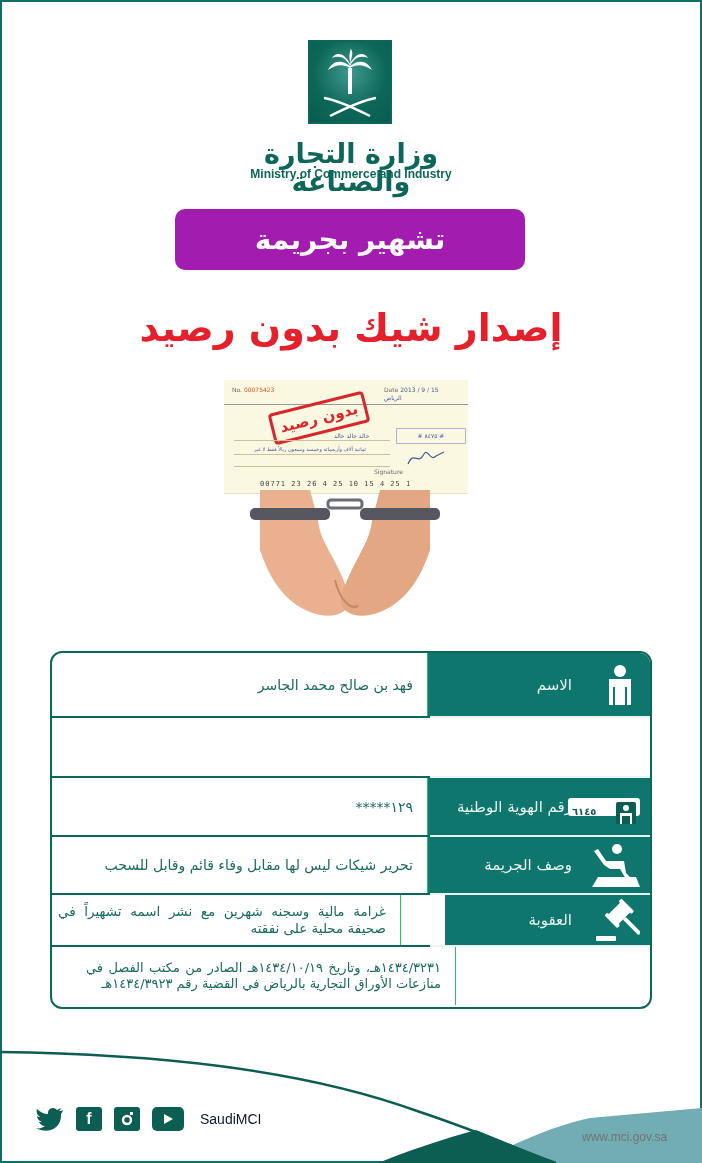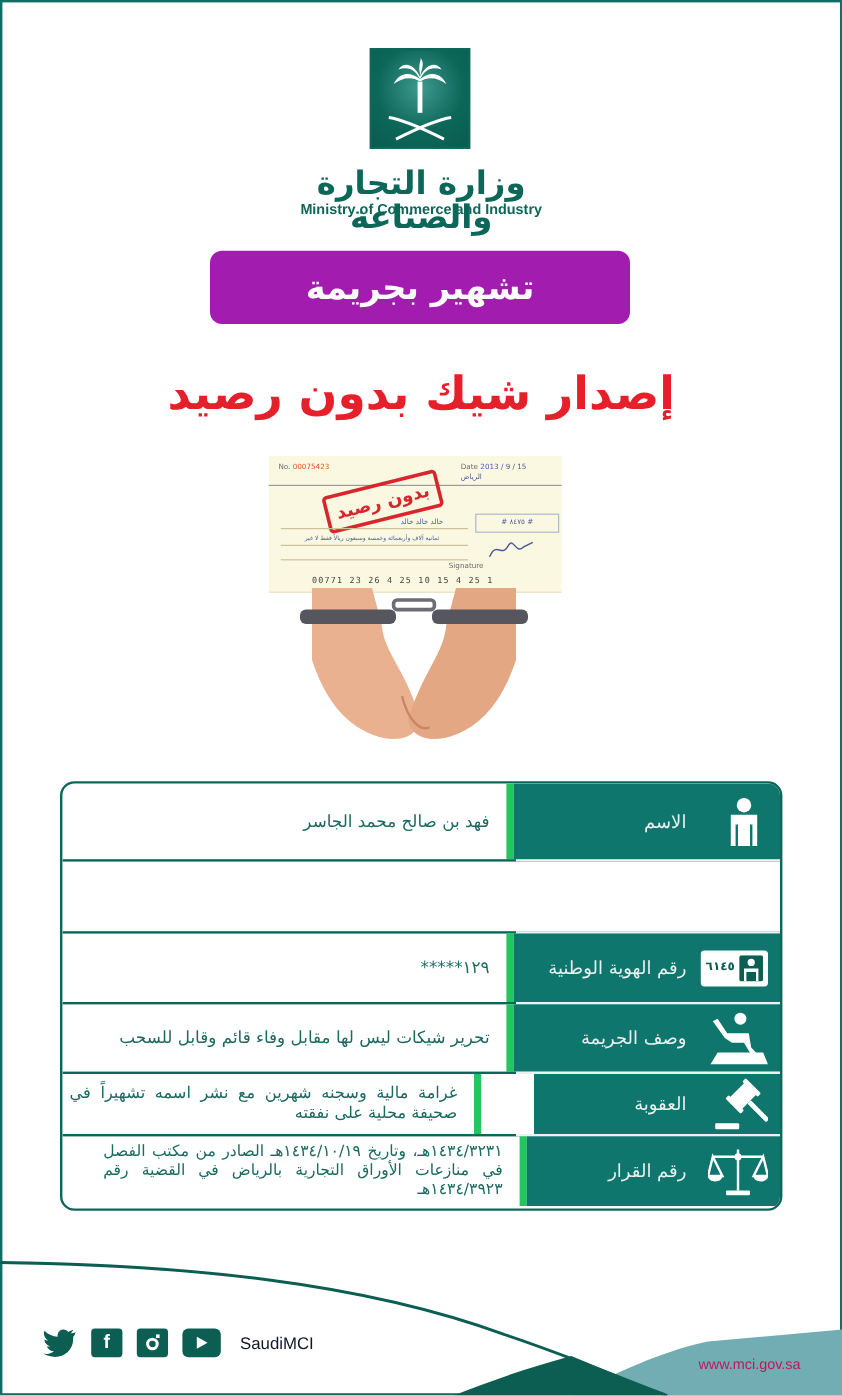--- a/index.html
+++ b/index.html
@@ -56,42 +56,42 @@
 
   
   .table {
     position:absolute; left:50px; top:651px; width:598px; height:354px;
     border:2px solid #0c6759; border-radius:12px; overflow:hidden; background:#fff;
   }
   .trow {
     position:absolute; left:0; width:598px; display:flex;
   }
   .trow .value {
-    width:376px; border-right:6px solid #22c55e; box-sizing:border-box;
+    width:376px; border-right:1px solid #22c55e; box-sizing:border-box;
     direction:rtl; color:#1b6a60; font-size:14px; padding:0 14px 0 6px;
     display:flex; align-items:center;
   }
   .trow .label-cell {
     width:222px; background:#0f766e; position:relative;
   }
   .trow .label {
     position:absolute; right:78px; top:0; height:100%;
     display:flex; align-items:center; color:#e9f3f1; font-size:15px; direction:rtl; white-space:nowrap;
   }
   .trow .icon { position:absolute; right:10px; top:50%; transform:translateY(-50%); }
   .hsep { position:absolute; left:0; width:598px; height:2px; background:#0c6759; }
   .hsep .white { position:absolute; left:378px; width:220px; height:2px; background:#e9f3f1; }
   .value.multi { line-height:17px; font-size:13.5px; text-align:justify; }
 
   
   .footer-svg { position:absolute; left:0; top:0; }
   .social { position:absolute; left:36px; top:1107px; display:flex; align-items:center; gap:12px; }
   .social .soc { width:26px; height:24px; background:#0c5e52; border-radius:3px; display:flex; align-items:center; justify-content:center; color:#fff; font-weight:bold; font-family:"Liberation Sans", sans-serif; }
   .handle { font-family:"Liberation Sans", sans-serif; font-size:14px; color:#0f172a; margin-left:4px; }
-  .url { position:absolute; left:582px; top:1130px; font-family:"Liberation Sans", sans-serif; font-size:12px; color:#be185d; }
+  .url { position:absolute; left:582px; top:1130px; font-family:"Liberation Sans", sans-serif; font-size:12px; color:#737373; }
 </style>
 </head>
 <body>
 
 <div class="frame"></div>
 
 <div class="logo">
   <svg width="84" height="84" viewBox="0 0 84 84">
     <g fill="#ffffff">
       <rect x="40" y="28" width="4" height="26"></rect>
@@ -158,21 +158,21 @@
     </div>
 
   <div class="hsep" style="top:123px;">
       <div class="white"></div>
     </div>
 
   <div class="trow" style="top:125px;height:57px;">
     <div class="value">١٢٩*****</div>
     <div class="label-cell">
       <div class="label">رقم الهوية الوطنية</div>
-      <div class="icon" style="width:56px;height:30px;background:#fff;border-radius:3px;">
+      <div class="icon" style="width:56px;height:18px;background:#fff;border-radius:3px;padding-left:16px;">
         <span style="position:absolute;left:4px;top:8px;font-size:10px;color:#0c5e52;font-weight:bold;">٦١٤٥</span>
         <svg style="position:absolute;right:4px;top:4px;" width="20" height="22" viewBox="0 0 20 22">
           <rect x="0" y="0" width="20" height="22" rx="2" fill="#0c5e52"></rect>
           <circle cx="10" cy="6" r="3" fill="#fff"></circle>
           <path d="M4 11 H16 V22 H14 V14 H6 V22 H4 Z" fill="#fff"></path>
         </svg>
       </div>
     </div>
   </div>
   <div class="hsep" style="top:182px;">
@@ -208,35 +208,20 @@
         <rect x="2" y="38" width="20" height="5" rx="1" fill="#fff"></rect>
       </svg>
     </div>
   </div>
   <div class="hsep" style="top:292px;">
       <div class="white"></div>
     </div>
 
   <div class="trow" style="top:294px;height:58px;">
     <div class="value multi" style="font-size:13px;line-height:16px;margin-left:28px;">١٤٣٤/٣٢٣١هـ، وتاريخ ١٤٣٤/١٠/١٩هـ الصادر من مكتب الفصل في منازعات الأوراق التجارية بالرياض في القضية رقم ١٤٣٤/٣٩٢٣هـ</div>
-    <div class="label-cell">
-      <div class="label">رقم القرار</div>
-      <svg class="icon" width="50" height="44" viewBox="0 0 50 44">
-        <g fill="none" stroke="#fff" stroke-width="2">
-          <line x1="25" y1="4" x2="25" y2="38"></line>
-          <line x1="4" y1="10" x2="46" y2="10"></line>
-          <path d="M4 10 L0 26 H12 Z"></path>
-          <path d="M46 10 L38 26 H50 Z"></path>
-        </g>
-        <path d="M0 26 H12 C12 32 0 32 0 26 Z" fill="#fff"></path>
-        <path d="M38 26 H50 C50 32 38 32 38 26 Z" fill="#fff"></path>
-        <rect x="15" y="38" width="20" height="4" rx="1" fill="#fff"></rect>
-        <circle cx="25" cy="10" r="3" fill="#fff"></circle>
-      </svg>
-    </div>
   </div>
 </div>
 
 <svg class="footer-svg" width="702" height="1163" viewBox="0 0 702 1163">
   <path d="M476 1163 C520 1140 560 1124 590 1118 L702 1108 L702 1163 Z" fill="#72adb3"></path>
   <path d="M378 1163 C410 1150 440 1140 476 1130 L556 1163 Z" fill="#0c5e52"></path>
   <path d="M0 1052 C150 1054 300 1068 420 1112 C480 1132 520 1150 556 1163" stroke="#0c5e52" stroke-width="2.5" fill="none"></path>
 </svg>
 
 <div class="social">

